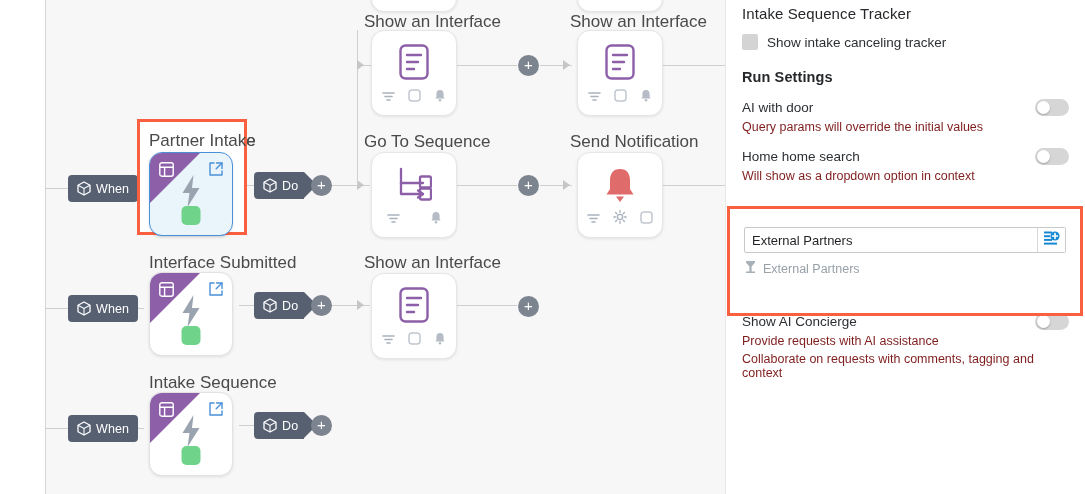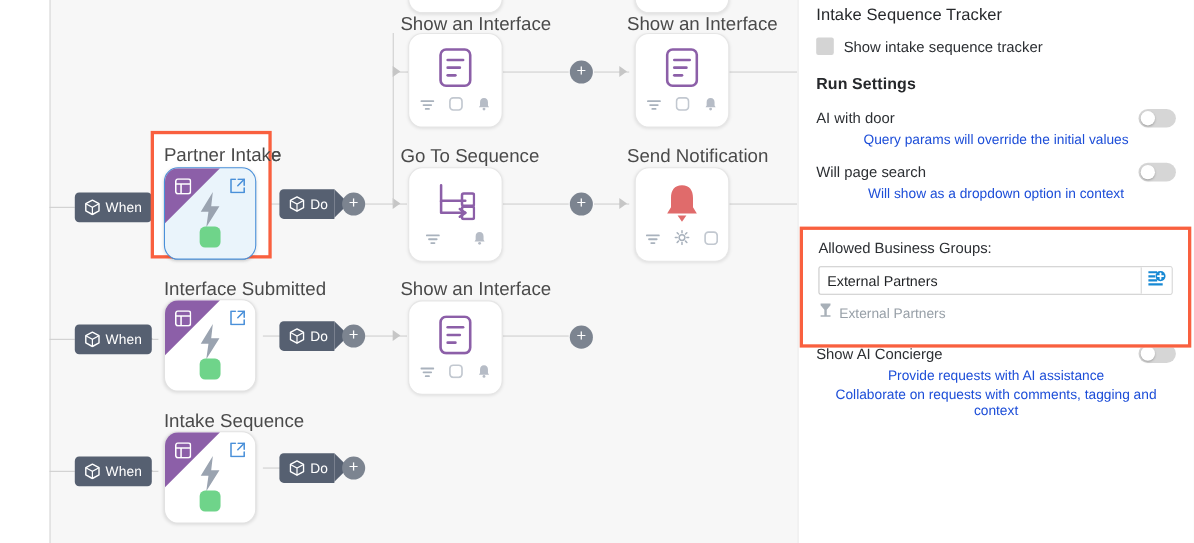--- a/index.html
+++ b/index.html
@@ -141,21 +141,21 @@
   }
   .cb-row { display: flex; align-items: center; gap: 9px; margin-top: 12px; }
   .cb-box { width: 16px; height: 16px; background: #d4d4d4; border-radius: 2px; }
   .cb-label { font-size: 13.5px; color: #2c2f33; }
 
   .setting-row {
     display: flex; align-items: center; justify-content: space-between;
     margin-top: 14px;
   }
   .setting-title { font-size: 13.5px; color: #2c2f33; }
-  .setting-sub { font-size: 12.5px; color: #1d4ed8; margin-top: 4px; text-align: center; }
+  .setting-sub { font-size: 12.5px; color: #7f1d1d; margin-top: 4px; }
 
   .toggle {
     width: 34px; height: 17px; border-radius: 9px;
     background: #d6d6d6; position: relative; flex: none; cursor: pointer;
   }
   .toggle .knob {
     position: absolute; top: 2px; left: 2px;
     width: 13px; height: 13px; border-radius: 50%; background: #fff;
     box-shadow: 0 1px 2px rgba(0,0,0,.25);
   }
@@ -591,35 +591,35 @@
       </span>
       <div class="status-dot"></div>
     </div>
   </div>
 
   <div id="panel">
     <div class="p-title">Intake Sequence Tracker</div>
 
     <div class="cb-row">
       <div class="cb-box"></div>
-      <div class="cb-label">Show intake sequence tracker</div>
+      <div class="cb-label">Show intake canceling tracker</div>
     </div>
 
     <div class="p-section">Run Settings</div>
 
     <div class="setting-row">
       <div class="setting-title">AI with door</div>
       <div class="toggle">
           <div class="knob"></div>
         </div>
     </div>
     <div class="setting-sub">Query params will override the initial values</div>
 
     <div class="setting-row">
-      <div class="setting-title">Will page search</div>
+      <div class="setting-title">Home home search</div>
       <div class="toggle">
           <div class="knob"></div>
         </div>
     </div>
     <div class="setting-sub">Will show as a dropdown option in context</div>
 
     <div style="height:120px;"></div>
 
     <div class="setting-row" style="margin-top:10px;">
       <div class="setting-title">Show AI Concierge</div>
@@ -627,21 +627,20 @@
           <div class="knob"></div>
         </div>
     </div>
     <div class="setting-sub">Provide requests with AI assistance</div>
 
     <div class="setting-sub">Collaborate on requests with comments, tagging and context</div>
 
   </div>
 
   <div class="bg-box">
-    <div class="bg-title">Allowed Business Groups:</div>
     <div class="bg-input-wrap">
       <input class="bg-input" type="text" value="External Partners" style="">
       <div class="bg-addbtn">
         <span>
           <svg width="17" height="16" viewBox="0 0 17 16">
             <line x1="1" y1="2.5" x2="9" y2="2.5" stroke="#1789d4" stroke-width="2"></line>
             <line x1="1" y1="6.2" x2="7" y2="6.2" stroke="#1789d4" stroke-width="2"></line>
             <line x1="1" y1="9.9" x2="9" y2="9.9" stroke="#1789d4" stroke-width="2"></line>
             <line x1="1" y1="13.6" x2="14" y2="13.6" stroke="#1789d4" stroke-width="2"></line>
             <circle cx="12" cy="6" r="4.6" fill="#1789d4"></circle>

